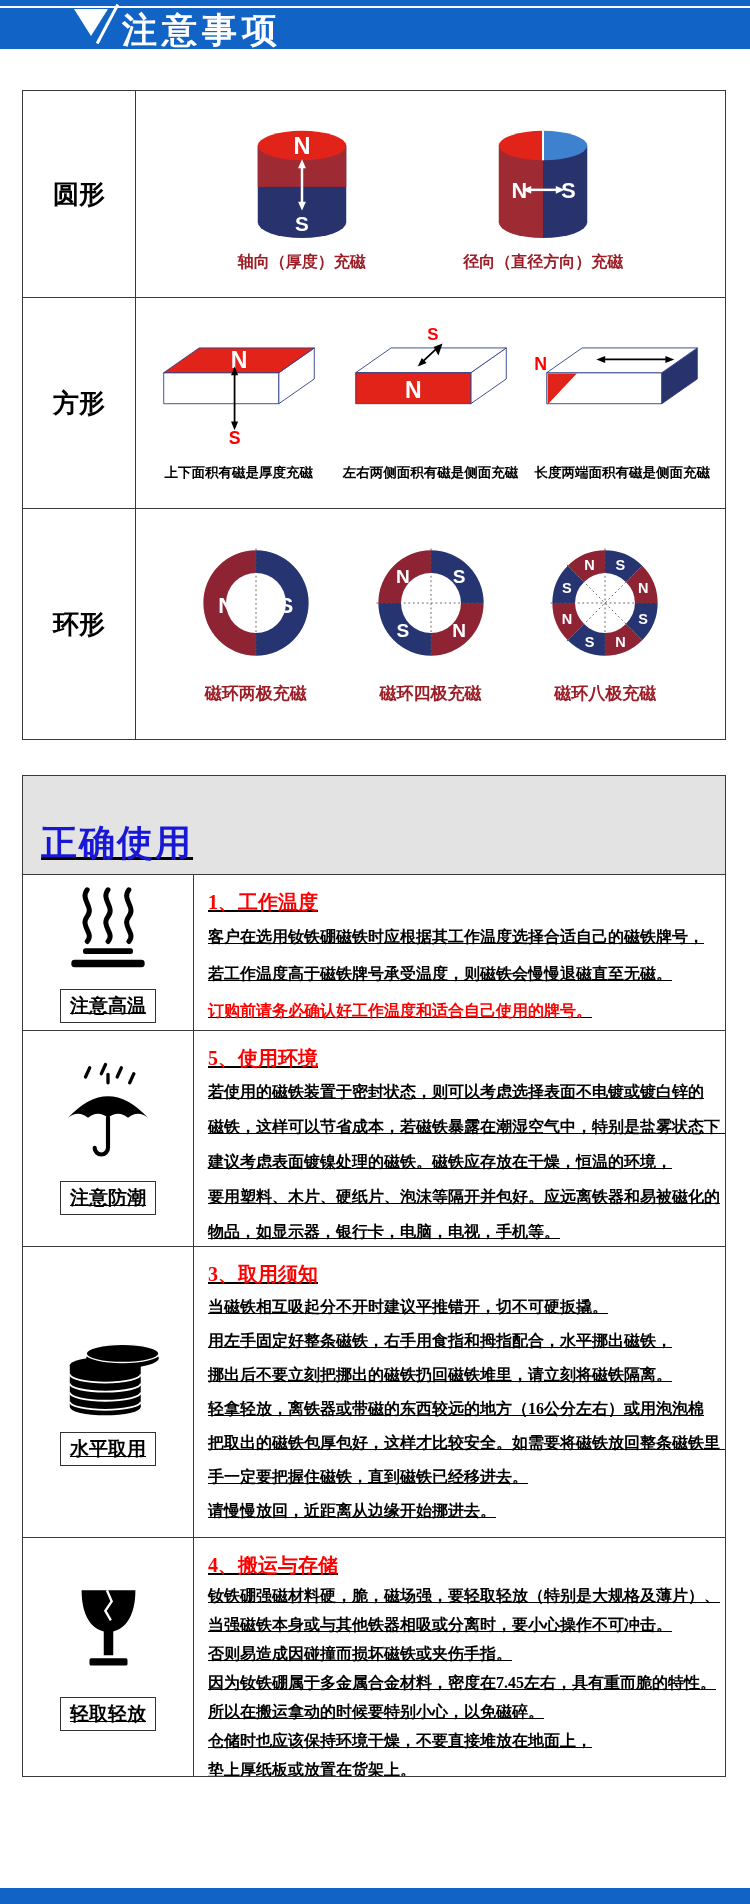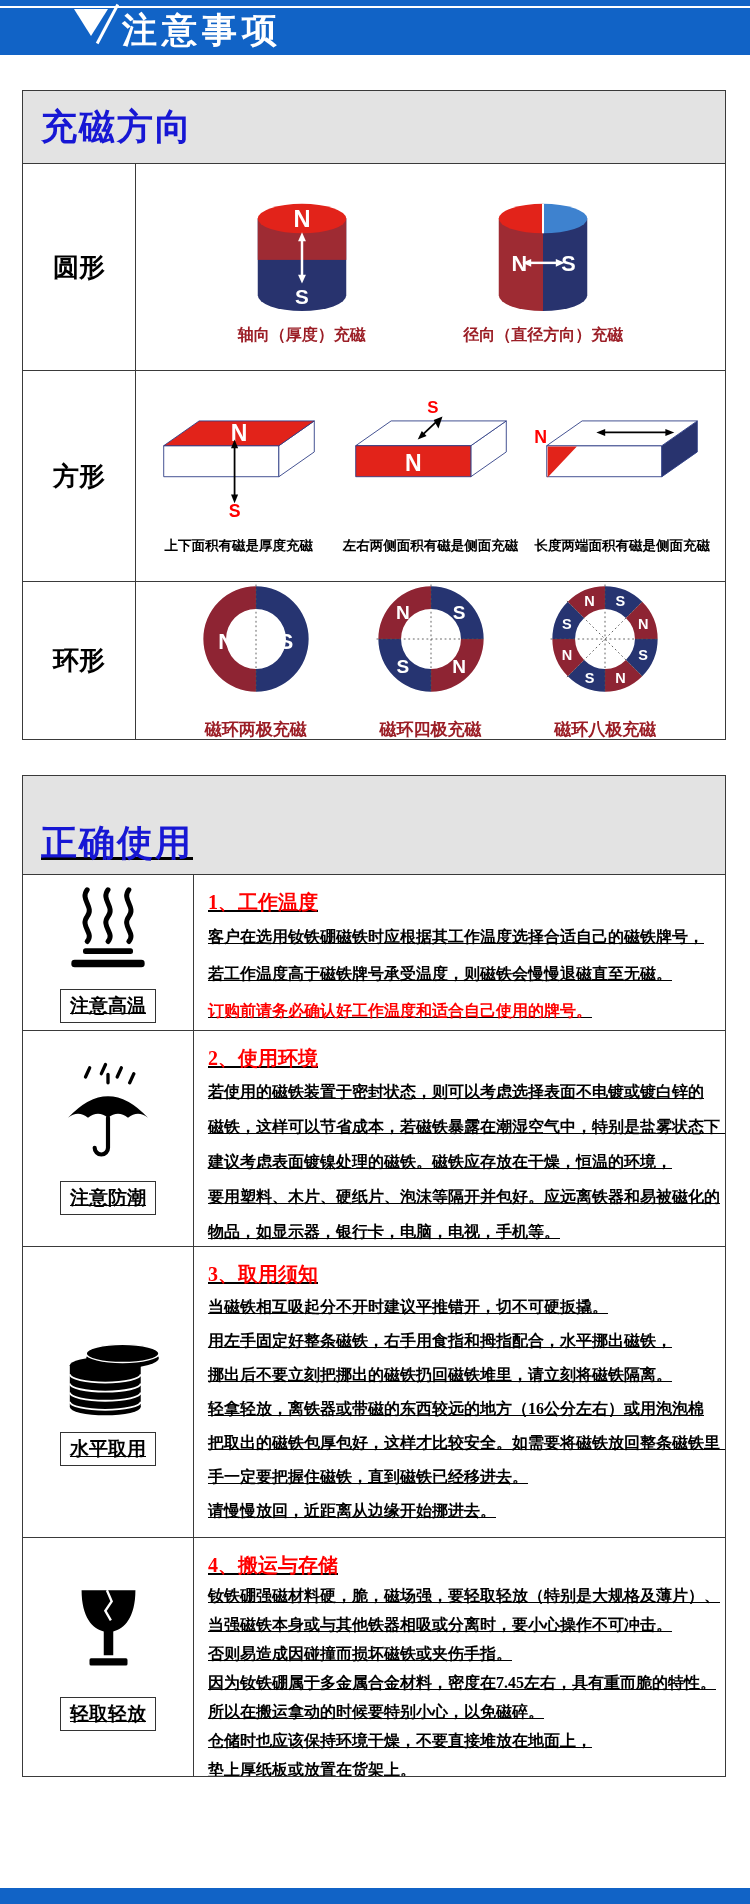--- a/index.html
+++ b/index.html
@@ -1,20 +1,20 @@
 <!DOCTYPE html>
 <html><head>
 <meta charset="utf-8">
 <style>
   html,body{margin:0;padding:0;background:#fff;}
   #page{position:relative;width:750px;height:1904px;background:#fff;overflow:hidden;
         font-family:"Liberation Sans","DejaVu Sans",sans-serif;}
 
   
-  .banner{position:absolute;left:0;top:0;width:750px;height:55px;background:#1163c6;}
+  .banner{position:absolute;left:0;top:0;width:750px;height:49px;background:#1163c6;}
   .banner .hairline{position:absolute;left:0;top:6px;width:750px;height:2px;background:#fff;}
   .tri{position:absolute;left:74px;top:9px;width:0;height:0;
        border-left:17px solid transparent;border-right:17px solid transparent;border-top:27px solid #fff;}
   .slash{position:absolute;left:106px;top:2px;width:3px;height:44px;background:#fff;transform:rotate(28deg);}
   .banner-title{position:absolute;left:122px;top:7px;font-size:35px;font-weight:bold;color:#fff;letter-spacing:5px;}
 
   
   .box{position:absolute;left:22px;width:702px;border:1px solid #3a3a3a;background:#fff;
        display:flex;flex-direction:column;}
   #box1{top:90px;height:648px;}
@@ -62,23 +62,20 @@
 <div id="page">
 
   <div class="banner">
     <div class="hairline"></div>
     <div class="tri"></div>
     <div class="slash"></div>
     <div class="banner-title">注意事项</div>
   </div>
 
   <div class="box" id="box1">
-    <div class="box-header">
-      <span class="box-title">充磁方向</span>
-    </div>
 
     <div class="mrow" style="height:206px;">
       <div class="mrow-label">圆形</div>
       <div class="mrow-content">
         <div class="figure">
           <svg width="118" height="130" viewBox="0 0 120 132">
             <path d="M15 30 L15 108 A45 16 0 0 0 105 108 L105 30 Z" fill="#28336e"></path>
             <rect x="15" y="30" width="90" height="42" fill="#9e2b33"></rect>
             <ellipse cx="60" cy="30" rx="45" ry="15" fill="#e2231a"></ellipse>
             <text x="60" y="39" text-anchor="middle" font-size="24" font-weight="bold" fill="#fff">N</text>
@@ -240,21 +237,21 @@
           <line x1="57" y1="0" x2="52" y2="11" stroke="#000" stroke-width="4" stroke-linecap="round"></line>
           <line x1="76" y1="4" x2="71" y2="15" stroke="#000" stroke-width="4" stroke-linecap="round"></line>
           <line x1="91" y1="11" x2="86" y2="22" stroke="#000" stroke-width="4" stroke-linecap="round"></line>
           <line x1="60" y1="12" x2="60" y2="22" stroke="#000" stroke-width="4" stroke-linecap="round"></line>
           <path d="M12 64 Q60 12 108 64 Q96 54 84 64 Q72 54 60 64 Q48 54 36 64 Q24 54 12 64 Z" fill="#000"></path>
           <path d="M60 64 L60 100 A8 8 0 0 1 44 100" stroke="#000" stroke-width="5" fill="none" stroke-linecap="round"></path>
         </svg>
         <div class="icon-label">注意防潮</div>
       </div>
       <div class="urow-right r2">
-        <div class="utitle">2、使用环境</div>
+        <div class="utitle">5、使用环境</div>
         <div class="uline">若使用的磁铁装置于密封状态，则可以考虑选择表面不电镀或镀白锌的</div>
         <div class="uline">磁铁，这样可以节省成本，若磁铁暴露在潮湿空气中，特别是盐雾状态下，</div>
         <div class="uline">建议考虑表面镀镍处理的磁铁。磁铁应存放在干燥，恒温的环境，</div>
         <div class="uline">要用塑料、木片、硬纸片、泡沫等隔开并包好。应远离铁器和易被磁化的</div>
         <div class="uline">物品，如显示器，银行卡，电脑，电视，手机等。</div>
       </div>
     </div>
 
     <div class="urow" style="height:290px;">
       <div class="urow-left">

